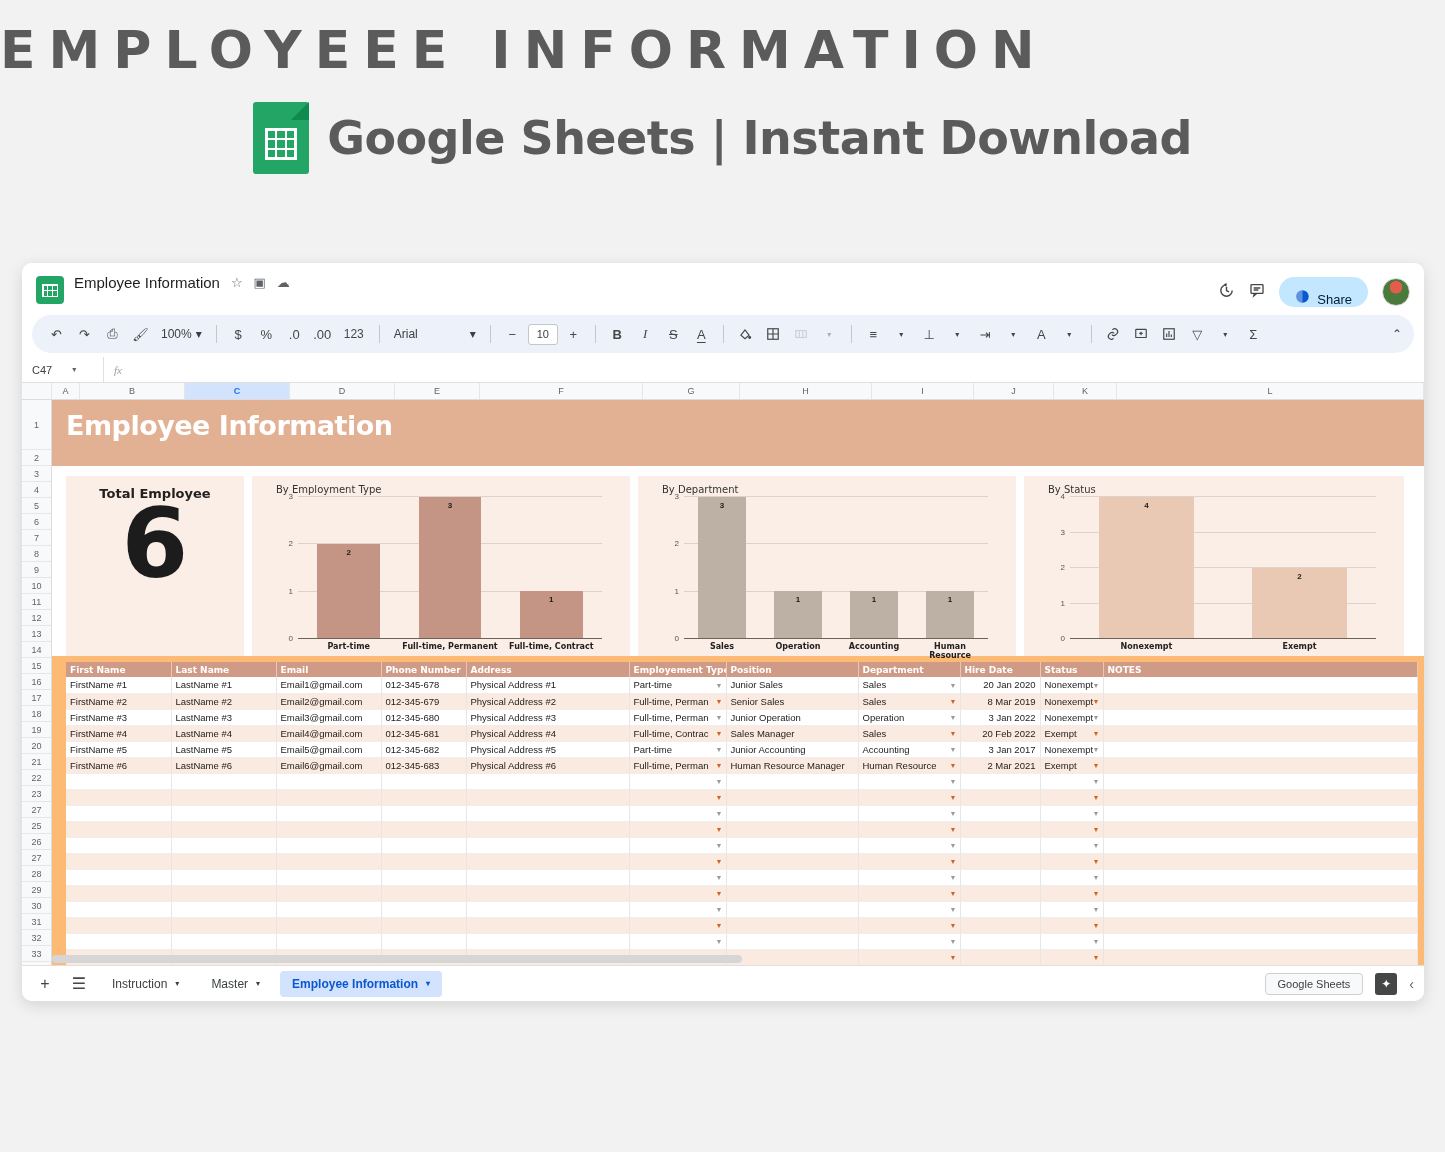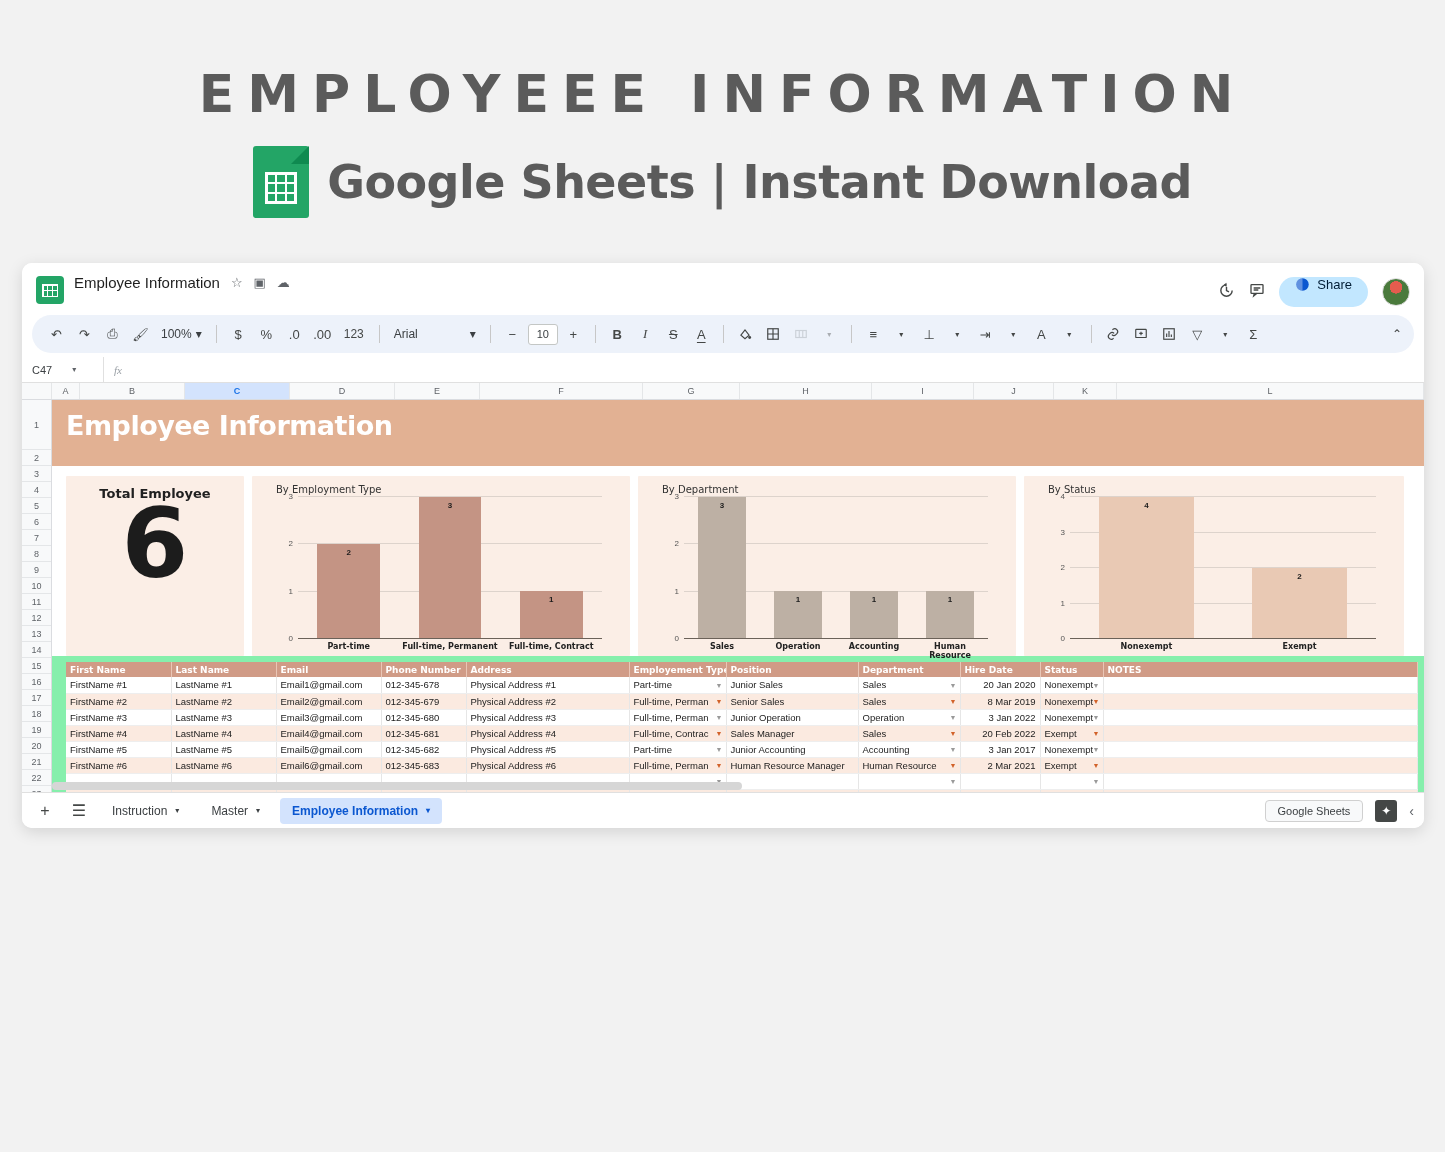--- a/index.html
+++ b/index.html
@@ -6,22 +6,22 @@
   body {
     width: 1445px; height: 1152px;
     background: #f2f2f2;
     font-family: "Liberation Sans", sans-serif;
     overflow: hidden;
     position: relative;
   }
 
   
   .promo {
-    padding-top: 64px;
-    text-align: center;
+    padding-top: 20px;
+    text-align: left;
   }
   .promo-title {
     font-size: 52px;
     letter-spacing: 13px;
     font-weight: 700;
     color: #5b5b5b;
     font-family: "DejaVu Sans", sans-serif;
     white-space: nowrap;
   }
   .promo-sub {
@@ -66,21 +66,21 @@
     letter-spacing: -0.5px;
     white-space: nowrap;
   }
 
   
   .app {
     position: absolute;
     left: 22px;
     top: 263px;
     width: 1402px;
-    height: 565px;
+    height: 738px;
     background: #fff;
     border-radius: 10px;
     box-shadow: 0 4px 16px rgba(0,0,0,0.13);
     overflow: hidden;
     display: flex;
     flex-direction: column;
   }
 
   
   .titlebar {
@@ -133,21 +133,21 @@
     gap: 14px;
     padding-top: 6px;
   }
   .rt-icon { color: #444746; font-size: 16px; cursor: pointer; }
   .share-btn {
     background: #c2e7ff;
     border-radius: 18px;
     height: 30px;
     padding: 0 16px;
     display: flex;
-    align-items: flex-start;
+    align-items: flex-end;
     gap: 7px;
     font-size: 13px;
     color: #001d35;
     cursor: pointer;
   }
   .avatar {
     width: 28px; height: 28px;
     border-radius: 50%;
     background: radial-gradient(circle at 50% 32%, #e45c4e 0 28%, #4a7a3c 29% 100%);
     border: 1px solid #ddd;
@@ -285,21 +285,21 @@
     border-right: 1px solid #e6e6e6;
     border-bottom: 1px solid #eee;
     white-space: nowrap; overflow: hidden;
     position: relative;
   }
   .tbl tr.alt td { background: #fbeae0; }
   .tbl tr.plain td { background: #ffffff; }
   .dd { position: absolute; right: 3px; top: 50%; transform: translateY(-50%); font-size: 7px; color: #9a9a9a; }
   .dd.o { color: #d2622a; }
   .num { text-align: right; }
-  .tblwrap { padding-left: 14px; padding-right: 6px; padding-top: 6px; background: #86efac; }
+  .tblwrap { padding-left: 14px; padding-right: 6px; padding-top: 6px; background: #fdba74; }
 
   
   .hscroll { position: absolute; left: 30px; bottom: 2px; height: 8px; width: 690px; background: #d6d6d6; border-radius: 4px; z-index: 5;}
 
   
   .bottombar {
     height: 36px; flex: none;
     border-top: 1px solid #e0e0e0;
     display: flex; align-items: center;
     padding: 0 10px;

